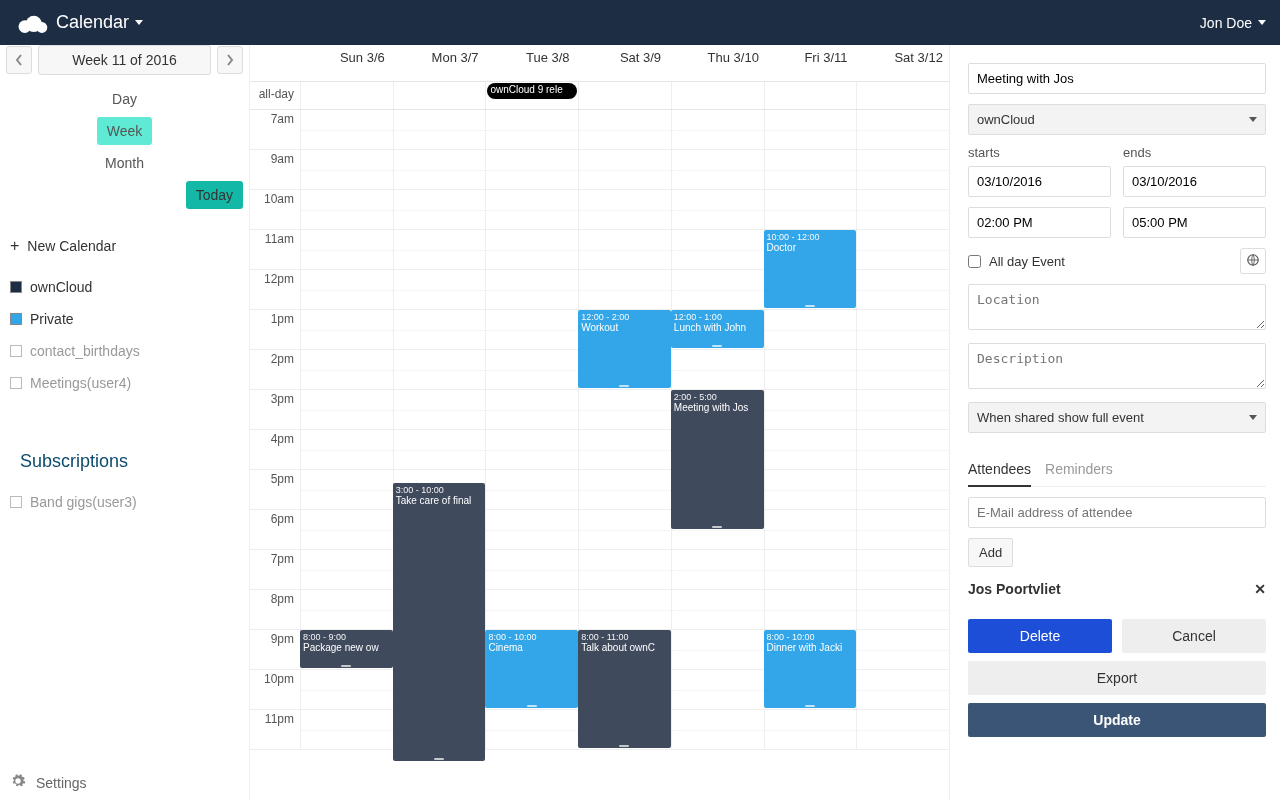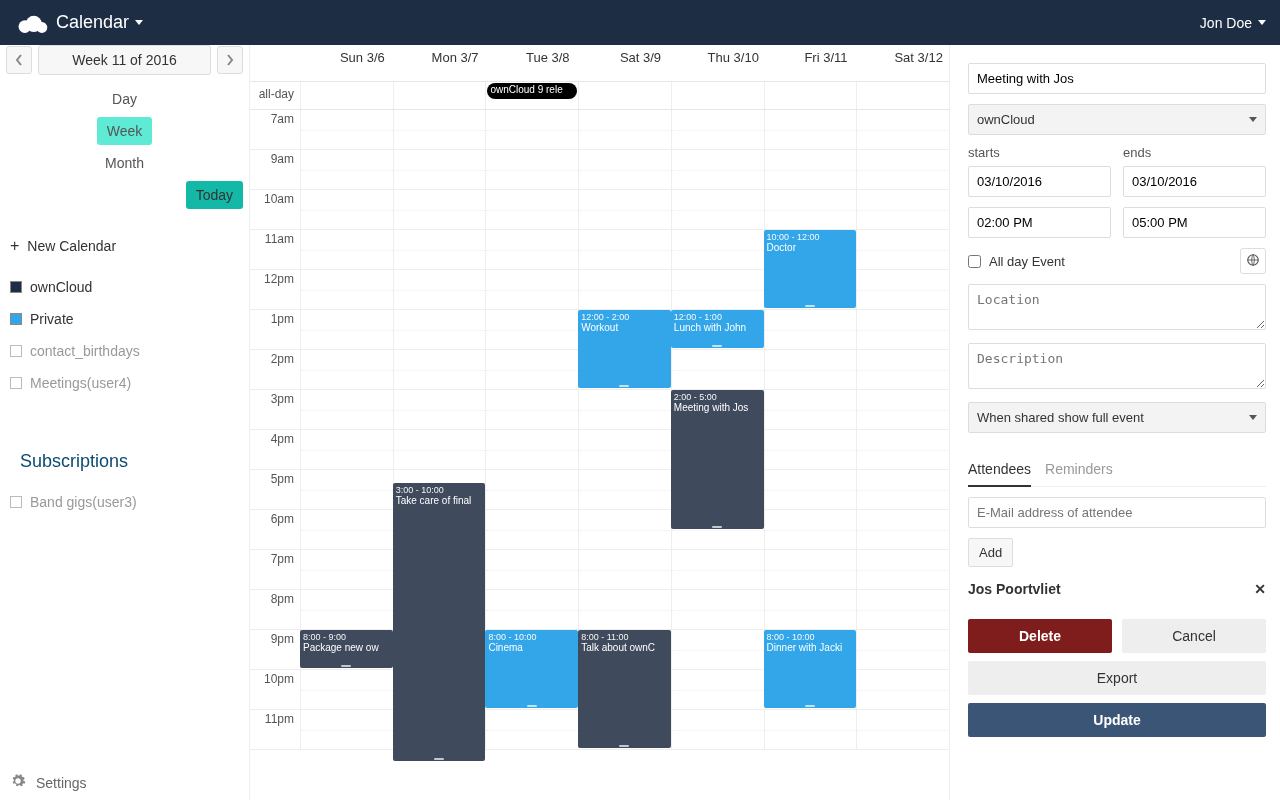--- a/index.html
+++ b/index.html
@@ -73,21 +73,21 @@
 .chkrow { display: flex; align-items: center; gap: 8px; margin-top: 10px; }
 .globe-btn { margin-left: auto; width: 26px; height: 26px; border: 1px solid #ddd; border-radius: 3px; display: flex; align-items: center; justify-content: center; cursor: pointer; color: #555; }
 .tabs { display: flex; gap: 14px; margin-top: 24px; border-bottom: 1px solid #eee; }
 .tab { padding: 4px 0 8px; font-size: 14px; color: #999; cursor: pointer; }
 .tab.active { color: #333; border-bottom: 2px solid #333; margin-bottom: -1px; }
 .addbtn { margin-top: 10px; display: inline-block; padding: 6px 10px; border: 1px solid #ddd; background: #f7f7f7; cursor: pointer; border-radius: 2px; font-size: 13px; text-align: right; }
 .att { display: flex; justify-content: space-between; align-items: center; margin-top: 14px; font-weight: 600; font-size: 14px; }
 .att .x { cursor: pointer; font-weight: 700; }
 .btnrow { display: flex; gap: 10px; margin-top: 22px; }
 .btn { flex: 1; text-align: center; padding: 9px 0; border-radius: 2px; cursor: pointer; font-size: 14px; }
-.btn.delete { background: #7f1d1d; color: #fff; font-weight: 700; }
+.btn.delete { background: #1d4ed8; color: #fff; font-weight: 400; }
 .btn.cancel { background: #eee; color: #333; }
 .btn.wide { width: 100%; margin-top: 8px; }
 .btn.export { background: #eee; color: #333; }
 .btn.update { background: #3b5577; color: #fff; font-weight: 600; }
 .mt { margin-top: 10px; }
 </style>
 </head>
 <body>
 
 <div class="topbar">

